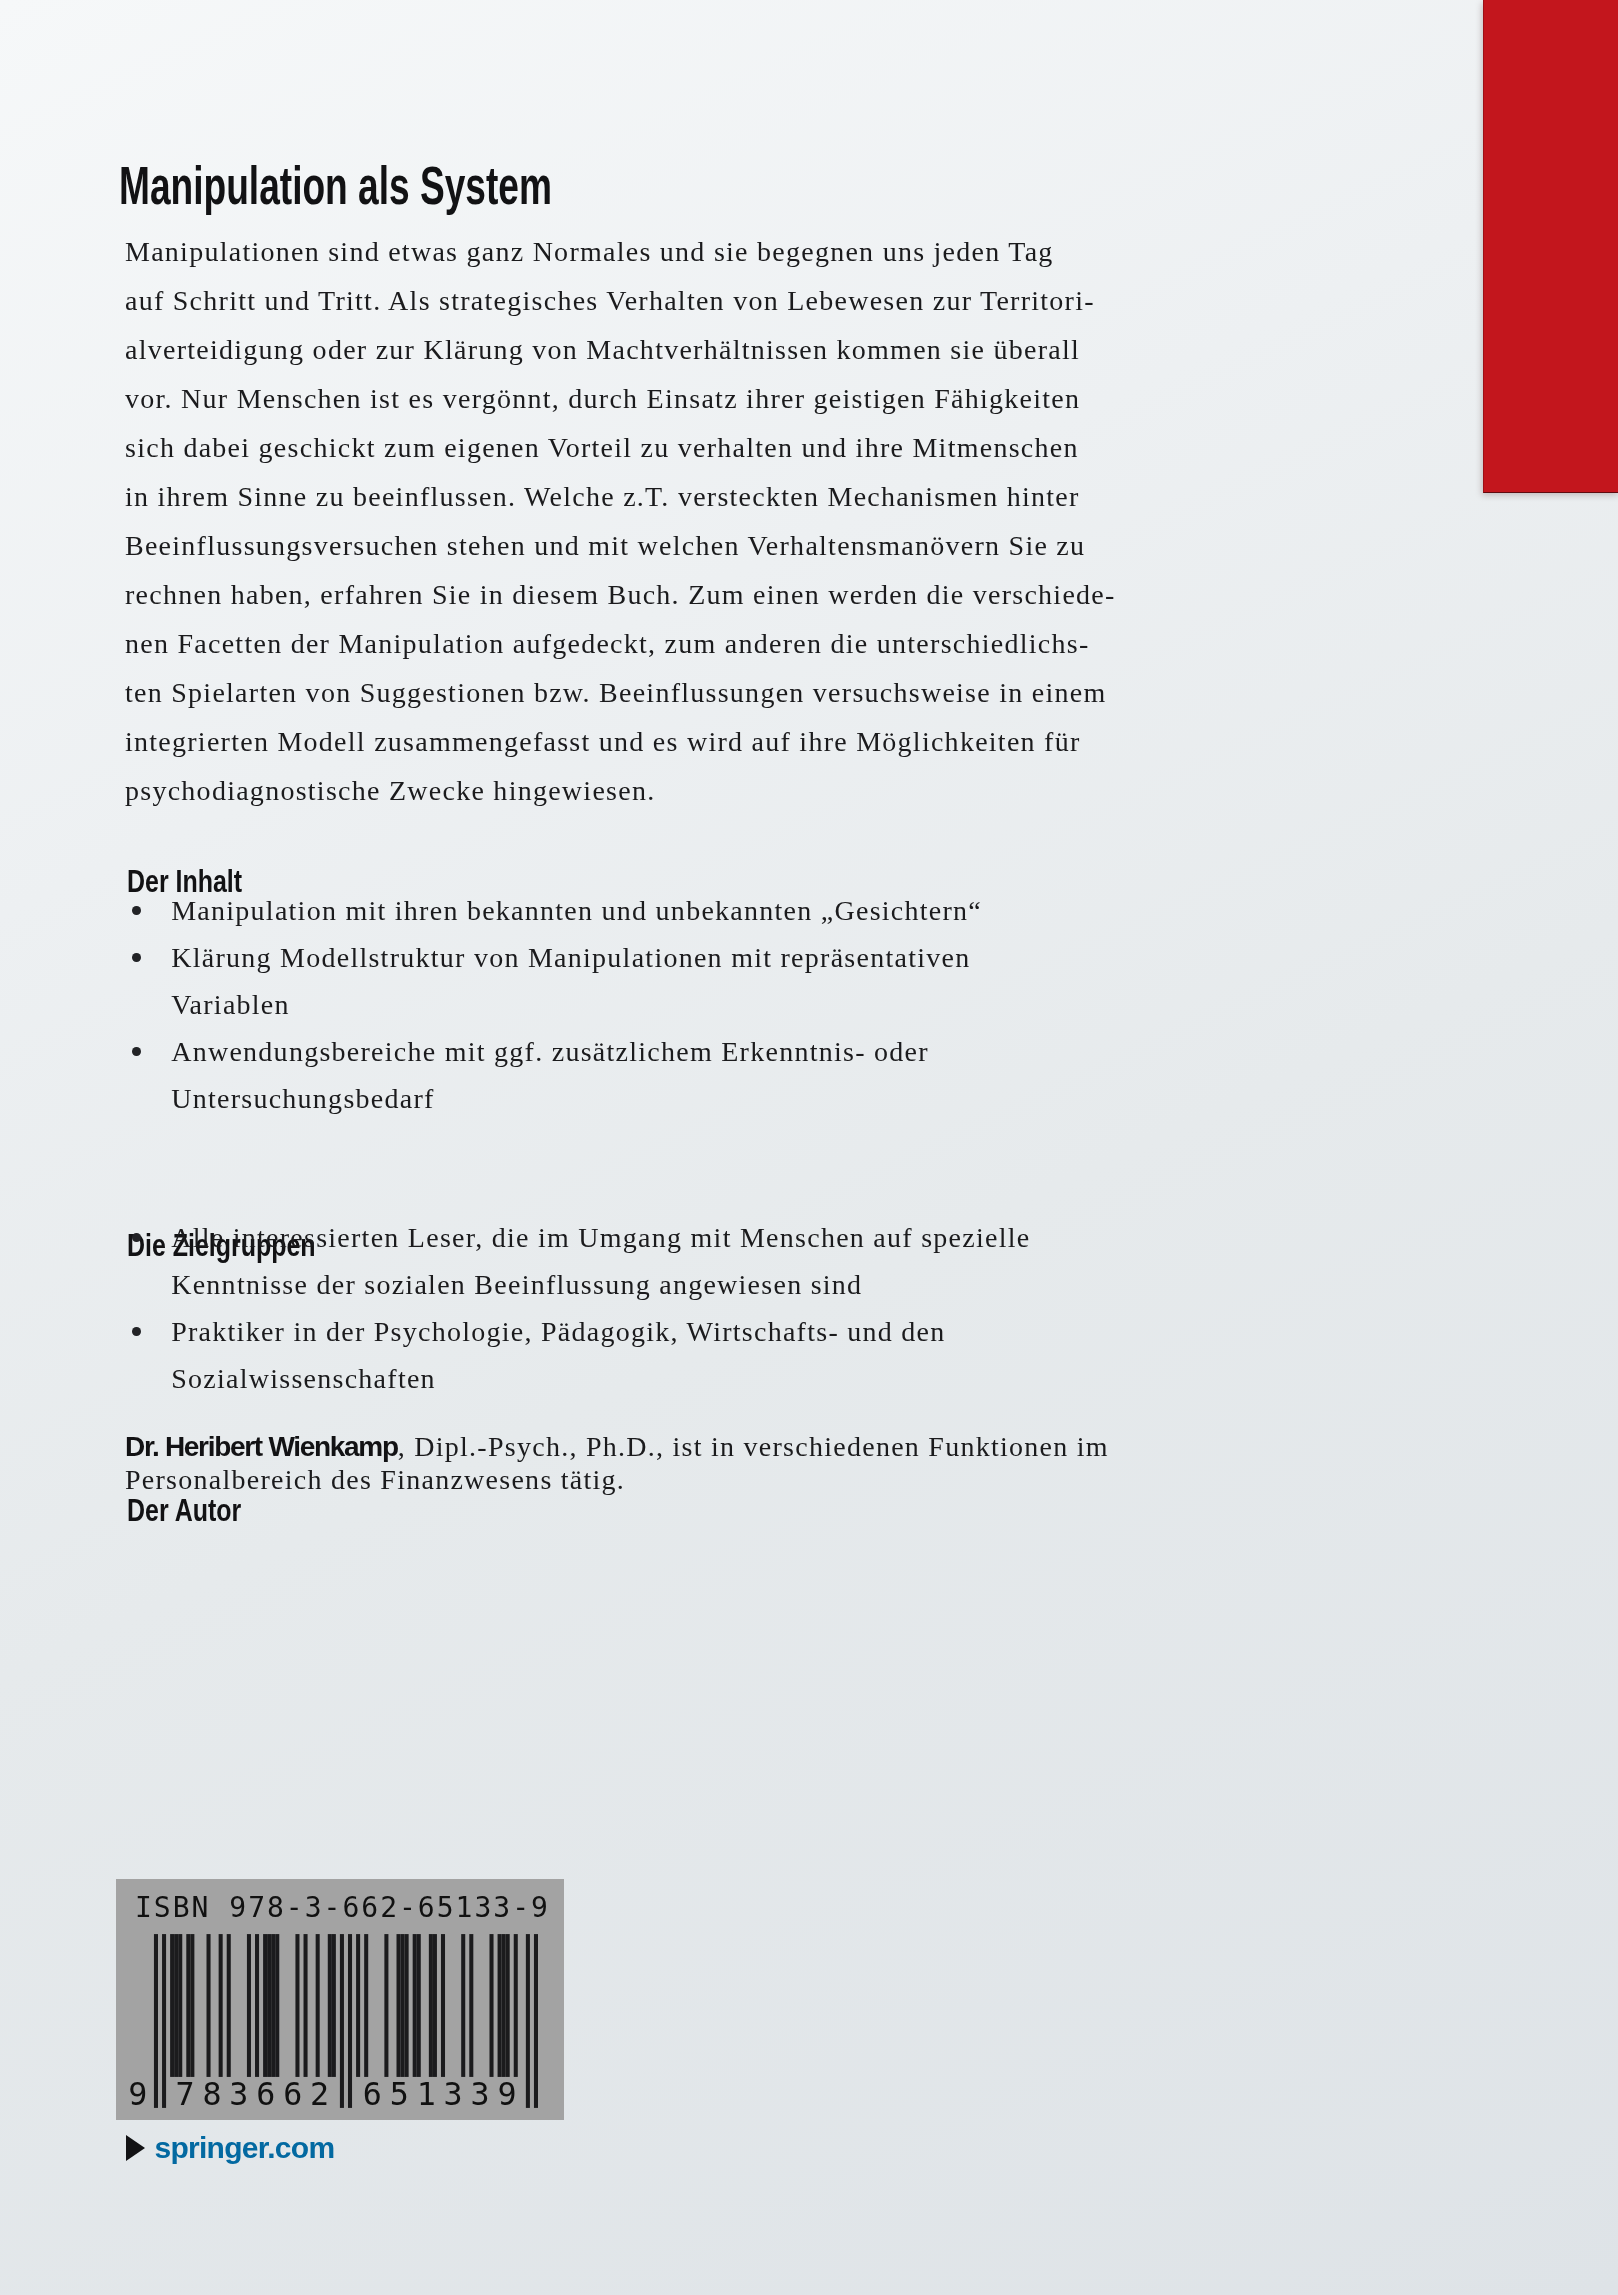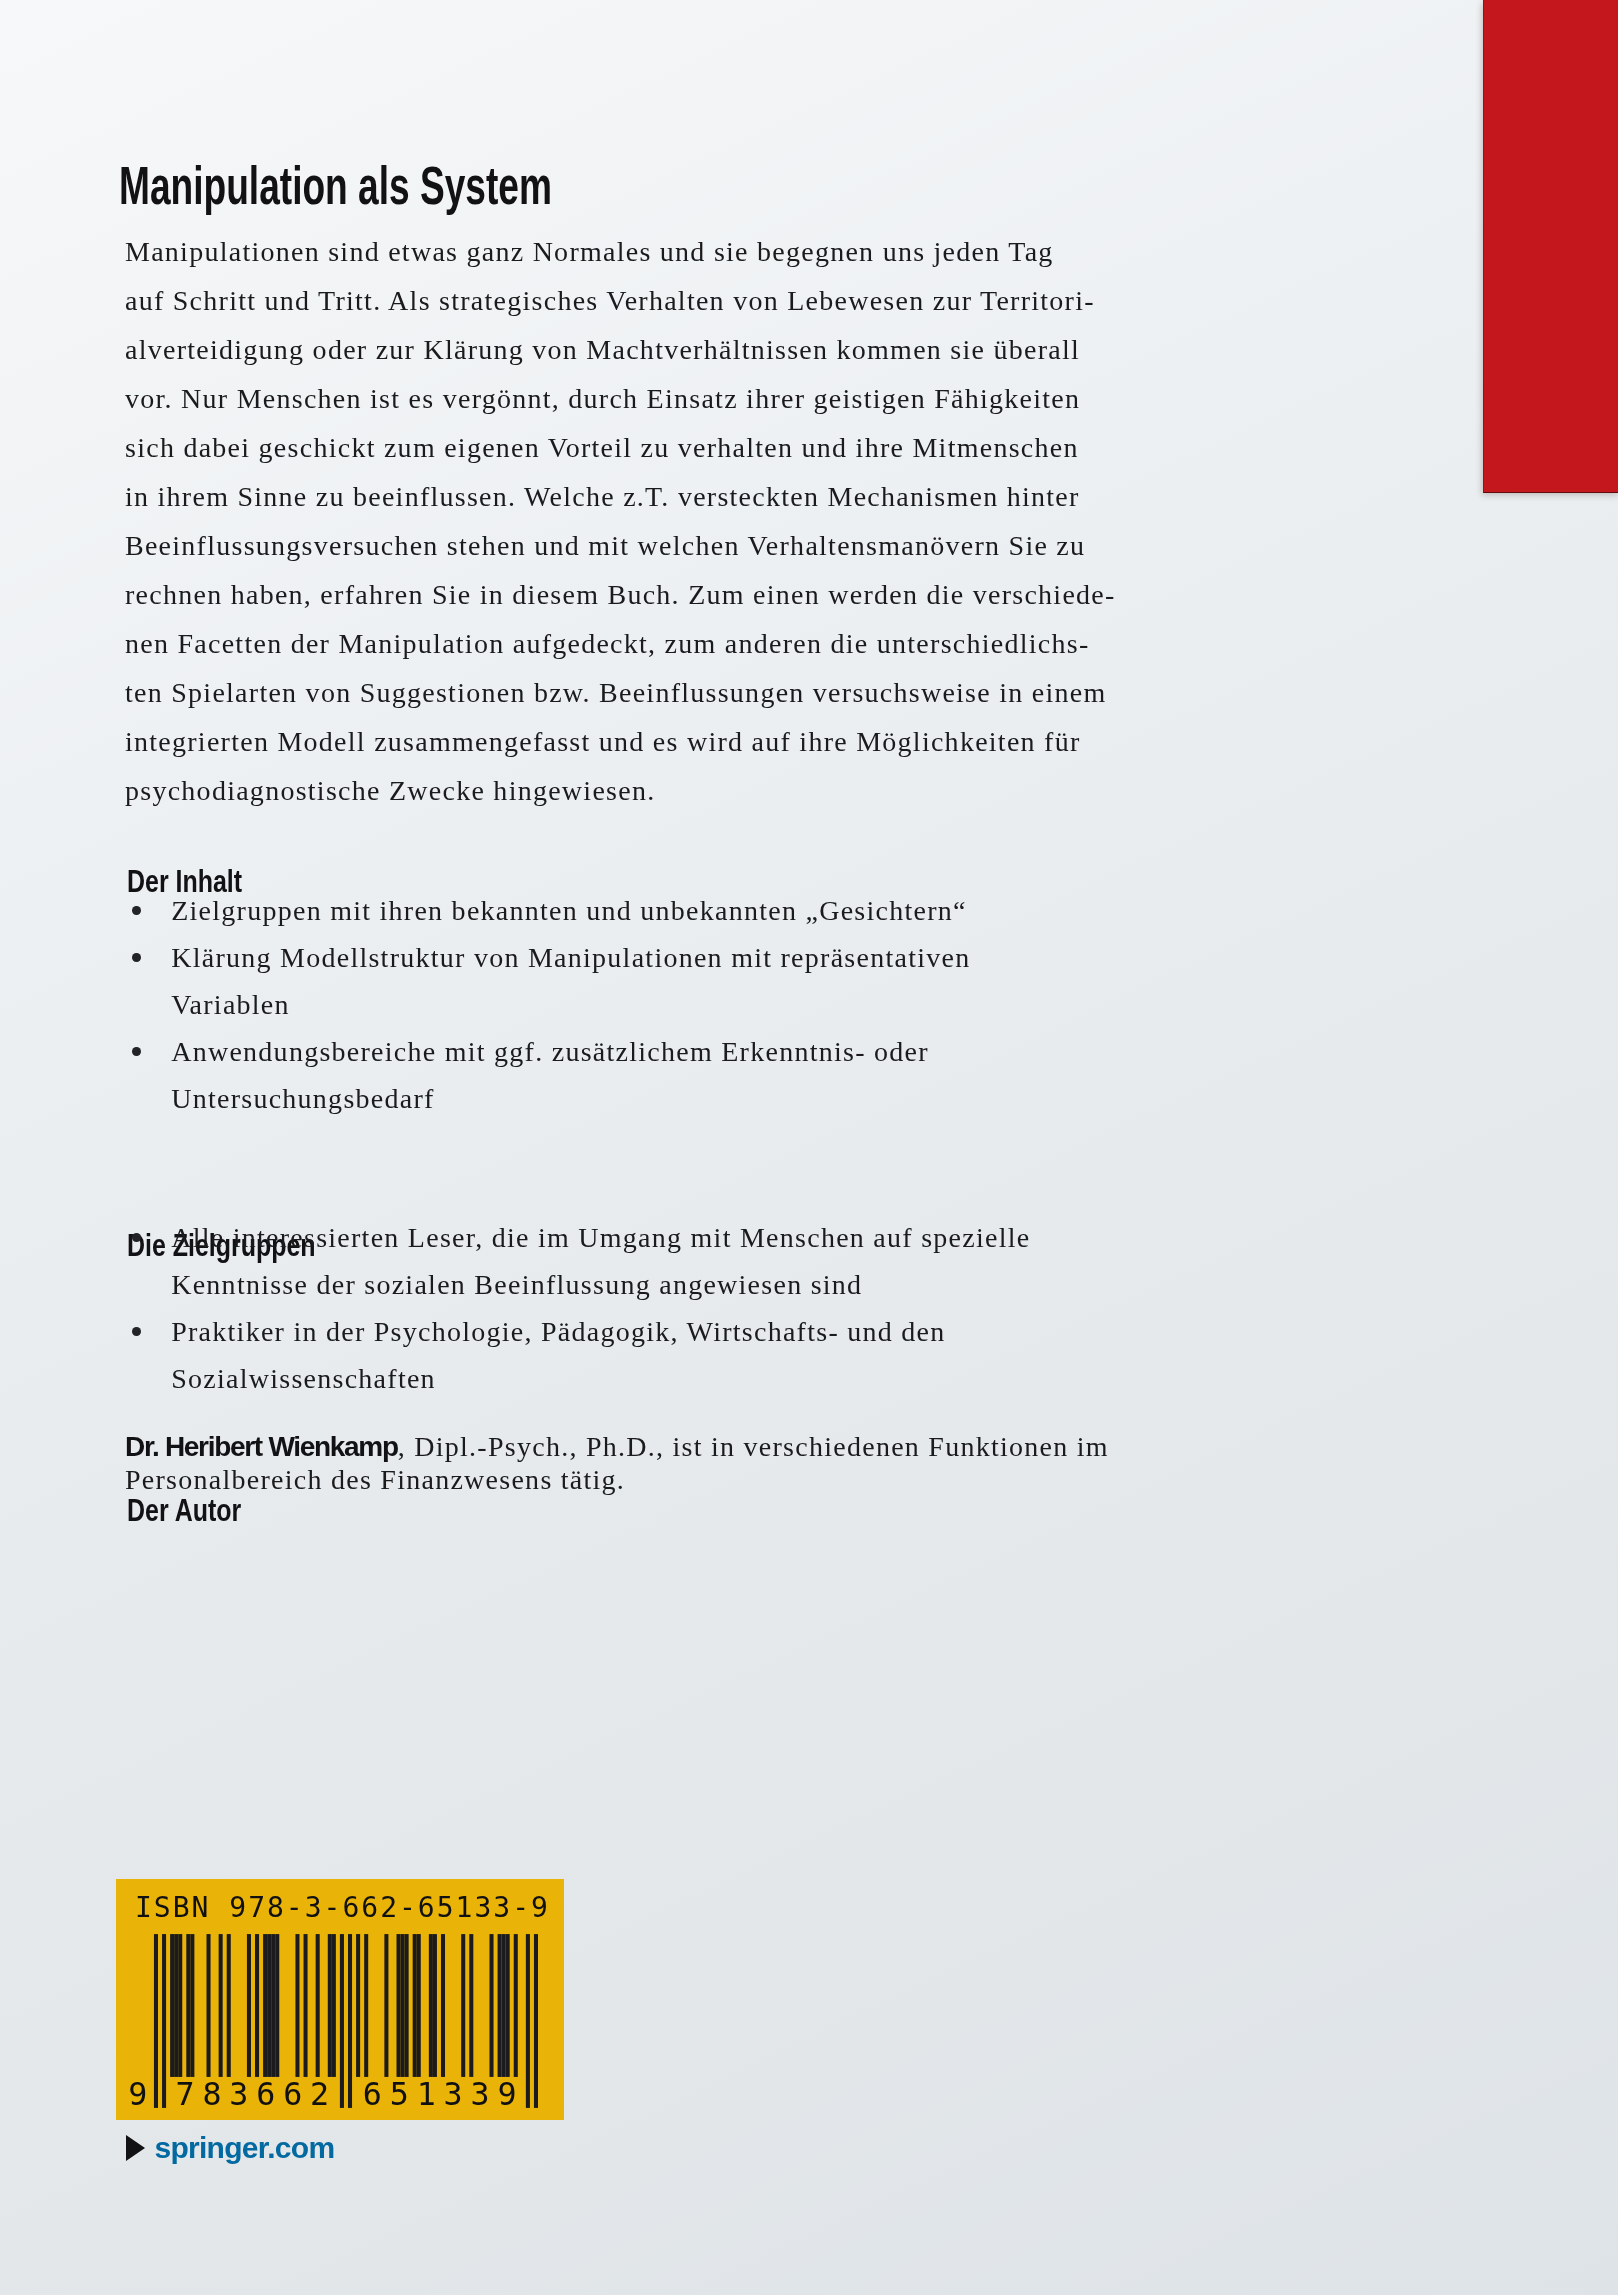--- a/index.html
+++ b/index.html
@@ -41,21 +41,21 @@
   }
   .author-par{
     position:absolute;left:125px;top:1430px;width:1389px;
     font-size:28px;line-height:33px;letter-spacing:.045em;white-space:pre-line;color:#1b1b1d;
   }
   .author-name{
     font-family:"Liberation Sans",sans-serif;font-weight:700;
     letter-spacing:-1.3px;color:#121214;
   }
   .isbn-box{
-    position:absolute;left:116px;top:1879px;width:448px;height:241px;background:#eab308;
+    position:absolute;left:116px;top:1879px;width:448px;height:241px;background:#a3a3a3;
   }
   .isbn-label{
     position:absolute;left:19px;top:12px;
     font-family:"DejaVu Sans Mono",monospace;font-size:28px;letter-spacing:2px;
     color:#111;white-space:nowrap;
   }
   .barcode-svg{position:absolute;left:10.8px;top:55px;}
   .barcode-svg text{
     font-family:"DejaVu Sans Mono",monospace;font-size:47px;fill:#111;
   }
@@ -88,21 +88,21 @@
 rechnen haben, erfahren Sie in diesem Buch. Zum einen werden die verschiede-
 nen Facetten der Manipulation aufgedeckt, zum anderen die unterschiedlichs-
 ten Spielarten von Suggestionen bzw. Beeinflussungen versuchsweise in einem
 integrierten Modell zusammengefasst und es wird auf ihre Möglichkeiten für
 psychodiagnostische Zwecke hingewiesen.</div>
 
 <h2 class="cond sec-heading" style="left:127px;top:838px;">Der Inhalt</h2>
 <div class="blist" style="top:887px;">
   <div class="li">
     <span class="dot"></span>
-    <div class="li-text">Zielgruppen mit ihren bekannten und unbekannten „Gesichtern“</div>
+    <div class="li-text">Manipulation mit ihren bekannten und unbekannten „Gesichtern“</div>
   </div>
   <div class="li">
     <span class="dot"></span>
     <div class="li-text">Klärung Modellstruktur von Manipulationen mit repräsentativen
 Variablen</div>
   </div>
   <div class="li">
     <span class="dot"></span>
     <div class="li-text">Anwendungsbereiche mit ggf. zusätzlichem Erkenntnis- oder
 Untersuchungsbedarf</div>

